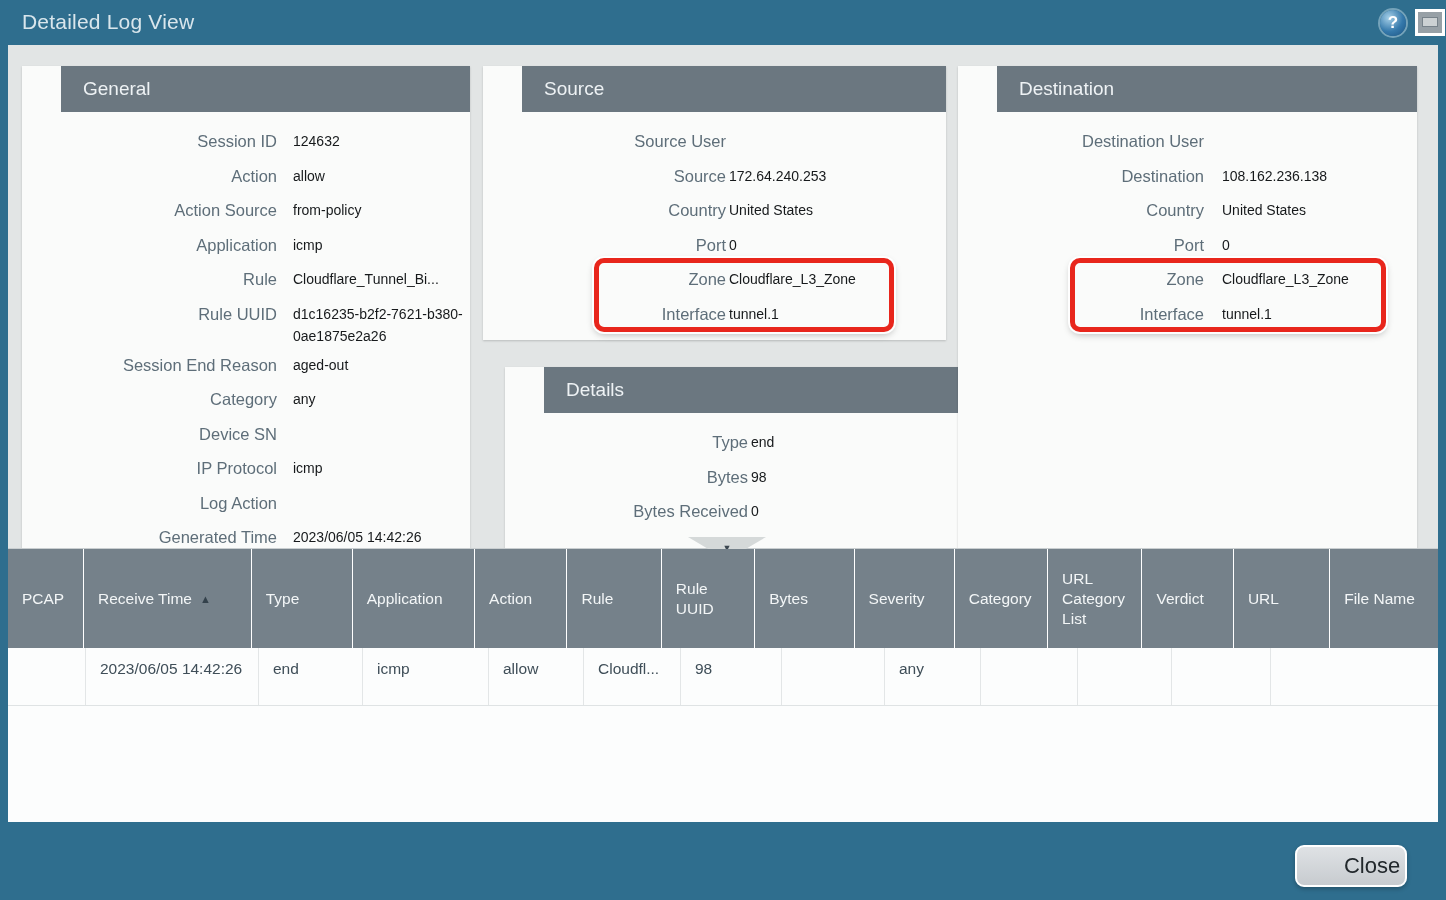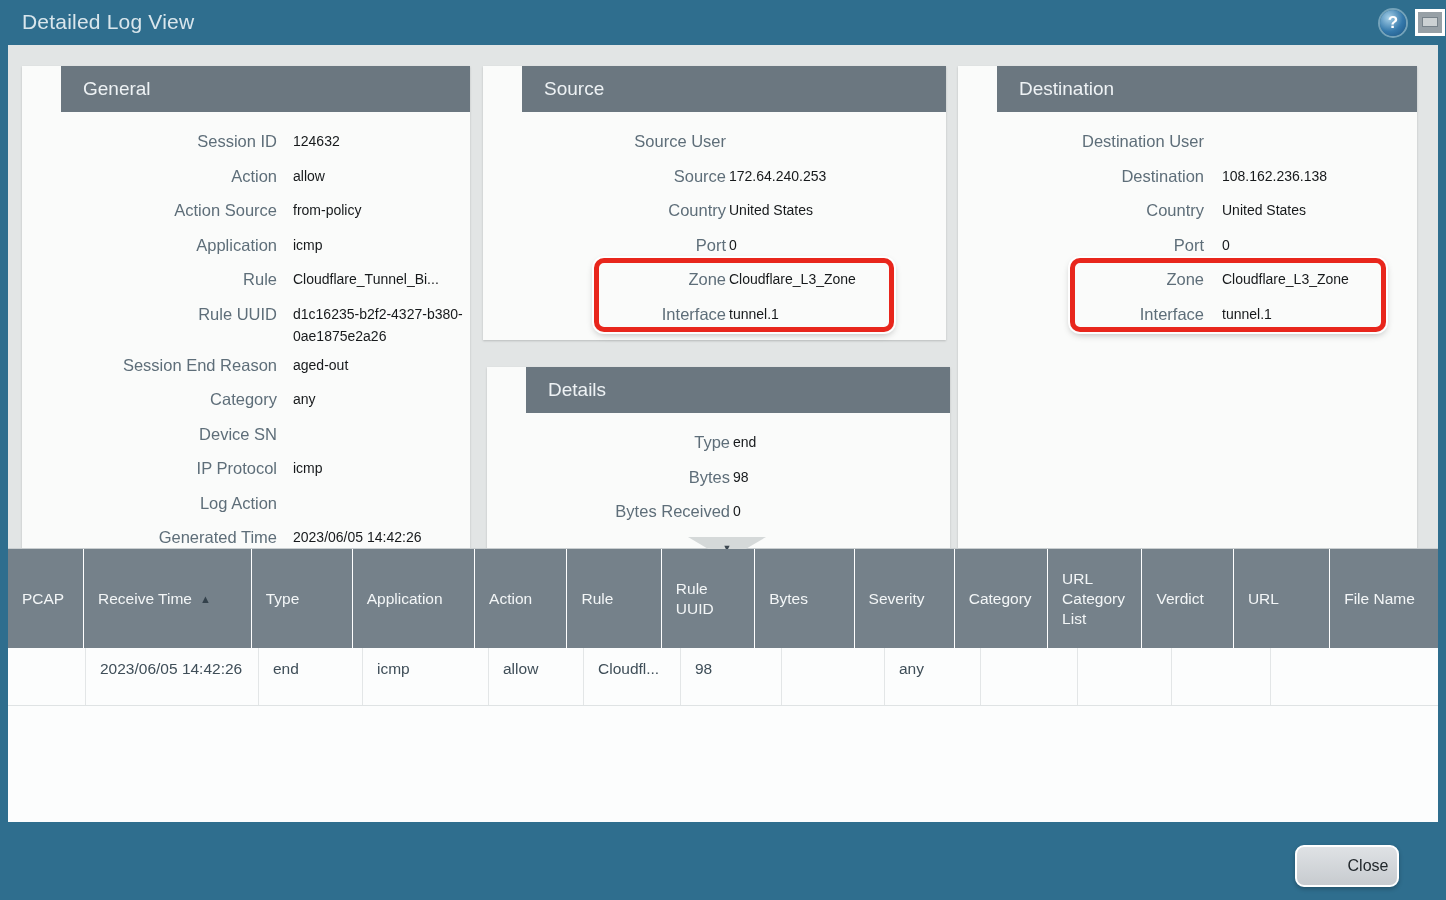--- a/index.html
+++ b/index.html
@@ -34,21 +34,21 @@
   .panel-body { padding-top:12px; }
   .field { display:flex; align-items:flex-start; min-height:34.5px; padding:6px 6px 0 8px; }
   .field .label { flex:0 0 auto; text-align:right; color:#5e6e79; font-size:16.5px; line-height:22.5px; }
   .field .value { flex:1 1 auto; color:#16191b; font-size:14px; line-height:22.5px; word-break:break-word; }
   .lab-208 { width:208px; margin-right:16px; }
   .lab-196 { width:196px; margin-right:3px; }
   .lab-199 { width:199px; margin-right:18px; }
 
   .panel-general     { left:14px;  top:21px;  width:448px; height:482px; }
   .panel-source      { left:475px; top:21px;  width:463px; height:274px; }
-  .panel-details     { left:479px; top:322px; width:463px; height:181px; }
+  .panel-details     { left:497px; top:322px; width:463px; height:181px; }
   .panel-destination { left:950px; top:21px;  width:459px; height:482px; }
 
   
   .highlight-box {
     position:absolute; border:5px solid #e8261c; border-radius:10px;
     box-shadow:0 0 0 2px rgba(255,255,255,.95), 0 3px 7px rgba(0,0,0,.25);
     pointer-events:none; z-index:6;
   }
   .hl-source      { left:586px;  top:213px; width:300px; height:74px; }
   .hl-destination { left:1062px; top:213px; width:316px; height:74px; }
@@ -75,25 +75,25 @@
     border-left:1px solid #e3e6e7; word-break:break-word;
   }
   .td:first-child { border-left:none; }
   .c0{width:77px;} .c1{width:173px;} .c2{width:104px;} .c3{width:126px;} .c4{width:95px;}
   .c5{width:97px;} .c6{width:96px;} .c7{width:69px;} .c8{width:103px;margin-left:32px;} .c9{width:96px;}
   .c10{width:97px;} .c11{width:94px;} .c12{width:99px;} .c13{width:112px;}
   .sort-icon { margin-left:8px; font-size:11px; color:#33414b; }
 
   
   .close-btn {
-    position:absolute; left:1295px; top:845px; width:104px; height:42px;
+    position:absolute; left:1295px; top:845px; width:112px; height:42px;
     border:2px solid #ffffff; border-radius:9px;
     background:linear-gradient(#dfe2e5, #c7cbcf);
     font-family:"Liberation Sans", sans-serif;
-    font-size:16px; color:#22282c; cursor:pointer;
+    font-size:22px; color:#22282c; cursor:pointer;
     box-shadow:0 2px 4px rgba(0,0,0,.25);
     padding-left:42px;
   }
 </style>
 </head>
 <body>
 
 <div class="titlebar">
   <div class="title">Detailed Log View</div>
   <div class="help-icon">?</div>
@@ -122,21 +122,21 @@
       <div class="field">
         <div class="label lab-208">Application</div>
         <div class="value">icmp</div>
       </div>
       <div class="field">
         <div class="label lab-208">Rule</div>
         <div class="value">Cloudflare_Tunnel_Bi...</div>
       </div>
       <div class="field">
         <div class="label lab-208">Rule UUID</div>
-        <div class="value">d1c16235-b2f2-4327-b380-0ae1875e2a26</div>
+        <div class="value">d1c16235-b2f2-7621-b380-0ae1875e2a26</div>
       </div>
       <div class="field">
         <div class="label lab-208">Session End Reason</div>
         <div class="value">aged-out</div>
       </div>
       <div class="field">
         <div class="label lab-208">Category</div>
         <div class="value">any</div>
       </div>
       <div class="field">

